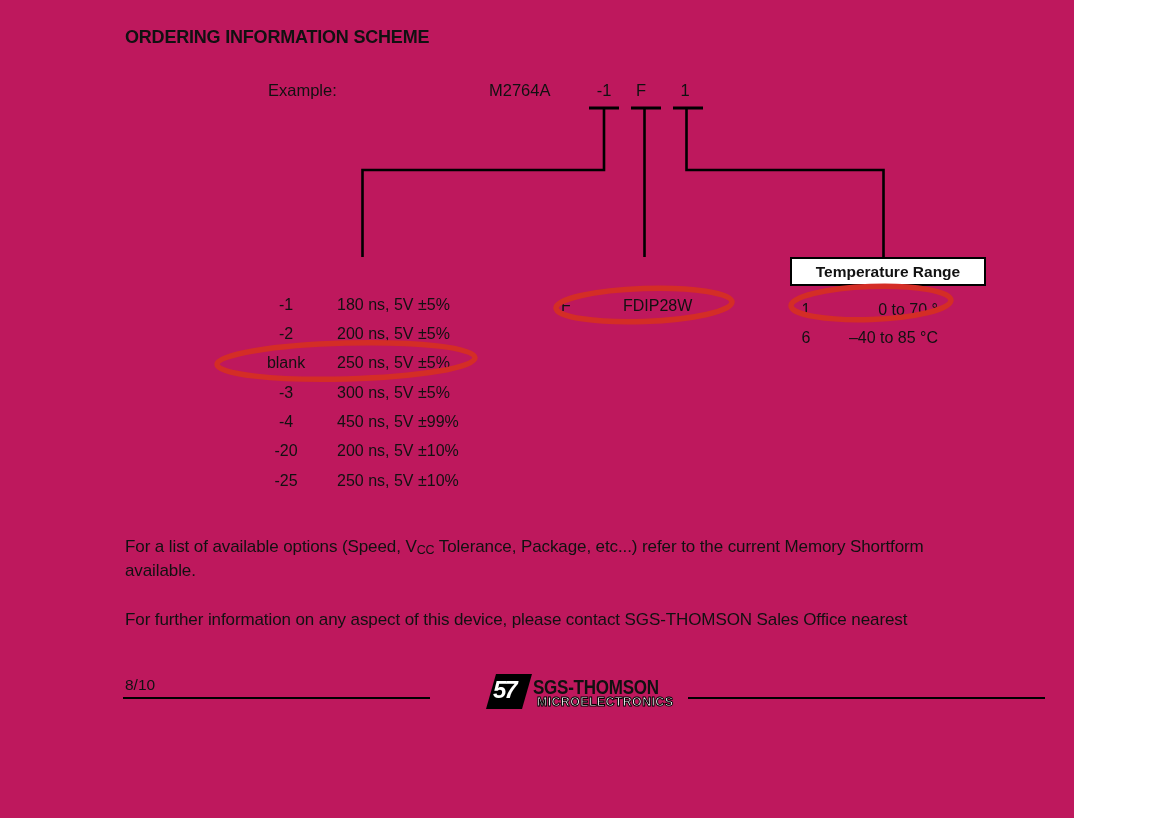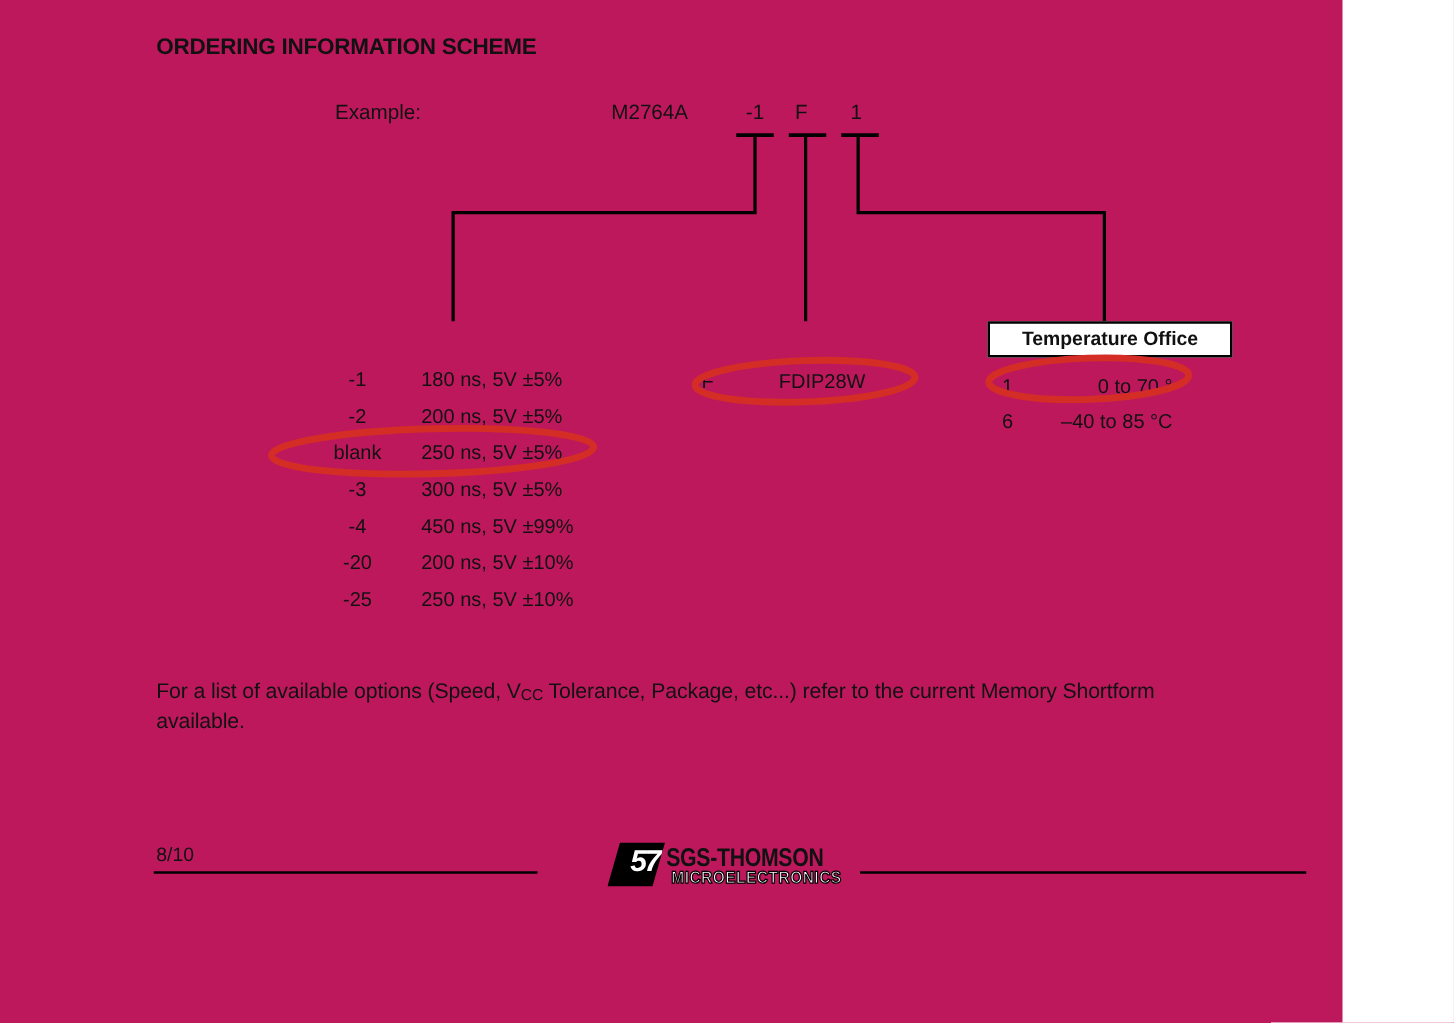--- a/index.html
+++ b/index.html
@@ -55,35 +55,35 @@
   .temp-rows {
     position: absolute; left: 786px; top: 296px;
     display: grid; grid-template-columns: 40px 112px;
     grid-auto-rows: 27.7px; align-items: center;
     font-size: 16px;
   }
   .temp-rows .code { text-align: center; }
   .temp-rows .val { text-align: right; white-space: nowrap; }
 
   .notes { position: absolute; left: 125px; top: 537px; font-size: 17px; letter-spacing: -0.1px; }
-  .notes .line { height: 24px; line-height: 32px; white-space: nowrap; }
+  .notes .line { height: 24px; line-height: 20px; white-space: nowrap; }
   .notes .gap { height: 24.5px; }
   .note-sub { font-size: 12.5px; vertical-align: -2px; }
 
   .page-number { left: 125px; top: 676px; font-size: 15.5px; }
   .rule { position: absolute; top: 697px; height: 2px; background: #000; }
   .rule-left { left: 123px; width: 307px; }
   .rule-right { left: 688px; width: 357px; }
 
   .logo { position: absolute; left: 486px; top: 672px; width: 200px; height: 42px; }
   .logo-mark { position: absolute; left: 0; top: 2px; }
   .logo-glyph {
     position: absolute; left: 7px; top: 4px; width: 34px;
     color: #fff; font-size: 24px; font-weight: bold; font-style: italic;
-    text-align: right; letter-spacing: -2px;
+    text-align: left; letter-spacing: -2px;
   }
   .logo-name {
     position: absolute; left: 47px; top: 3px;
     font-size: 20.5px; font-weight: bold; letter-spacing: -0.3px;
     transform: scaleX(0.83); transform-origin: left top; white-space: nowrap;
   }
   .logo-subname {
     position: absolute; left: 51px; top: 22px;
     font-size: 13.5px; font-weight: bold; letter-spacing: 0.4px;
     color: #fff; -webkit-text-stroke: 1px #000;
@@ -115,21 +115,21 @@
     <g stroke="#000" stroke-width="2.6" fill="none">
       <path d="M604 108 V170 H362.5 V257"></path>
       <path d="M644.5 108 V257"></path>
       <path d="M686.5 108 V170 H883.5 V257"></path>
     </g>
   </svg>
 
 
 
   <div class="scheme-box box-temp">
-    <span>Temperature Office</span>
+    <span>Temperature Range</span>
   </div>
 
   <div class="speed-rows">
     <span class="code">-1</span>
     <span class="val">180 ns, 5V ±5%</span>
     <span class="code">-2</span>
     <span class="val">200 ns, 5V ±5%</span>
     <span class="code">blank</span>
     <span class="val">250 ns, 5V ±5%</span>
     <span class="code">-3</span>
@@ -157,20 +157,21 @@
       <ellipse class="hl-ellipse" cx="346" cy="361" rx="129" ry="18" transform="rotate(-1.5 346 361)" stroke="#d42d26"></ellipse>
       <ellipse class="hl-ellipse" cx="644" cy="305" rx="88" ry="16.5" transform="rotate(-2 644 305)" stroke="#d42d26"></ellipse>
       <ellipse class="hl-ellipse" cx="871" cy="303" rx="80" ry="16.5" transform="rotate(-2 871 303)" stroke="#d42d26"></ellipse>
     </g>
   </svg>
 
   <div class="notes">
     <div class="line"><span>For a list of available options (Speed, V</span><span class="note-sub">CC</span><span> Tolerance, Package, etc...) refer to the current Memory Shortform</span></div>
     <div class="line">available.</div>
     <div class="gap"></div>
+    <div class="line">For further information on any aspect of this device, please contact SGS-THOMSON Sales Office nearest</div>
   </div>
 
   <div class="abs page-number">8/10</div>
   <div class="rule rule-left"></div>
   <div class="rule rule-right"></div>
 
   <div class="logo">
     <svg class="logo-mark" width="46" height="37" viewBox="0 0 46 37">
       <polygon points="10,0 46,0 36,35 0,35" fill="#000"></polygon>
     </svg>

